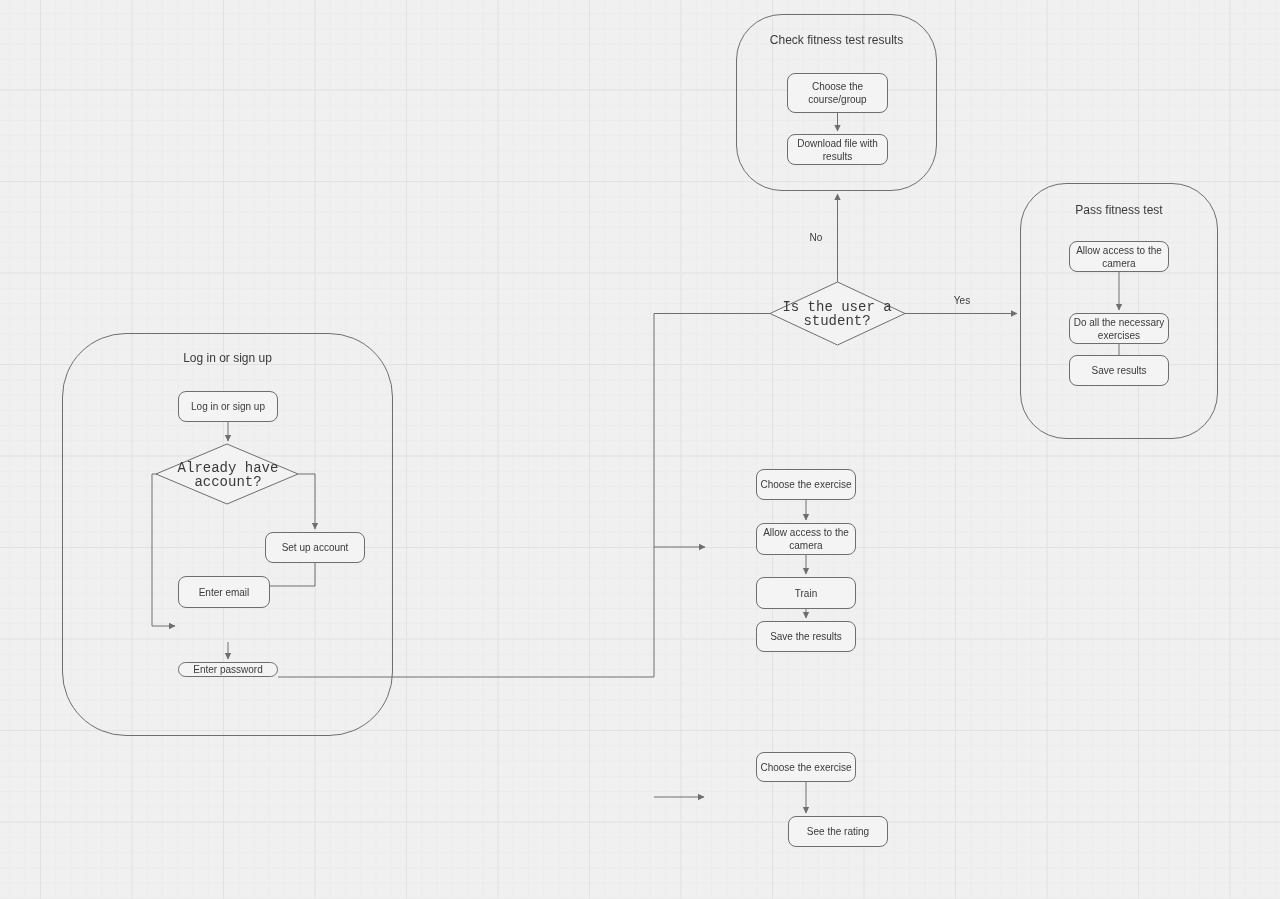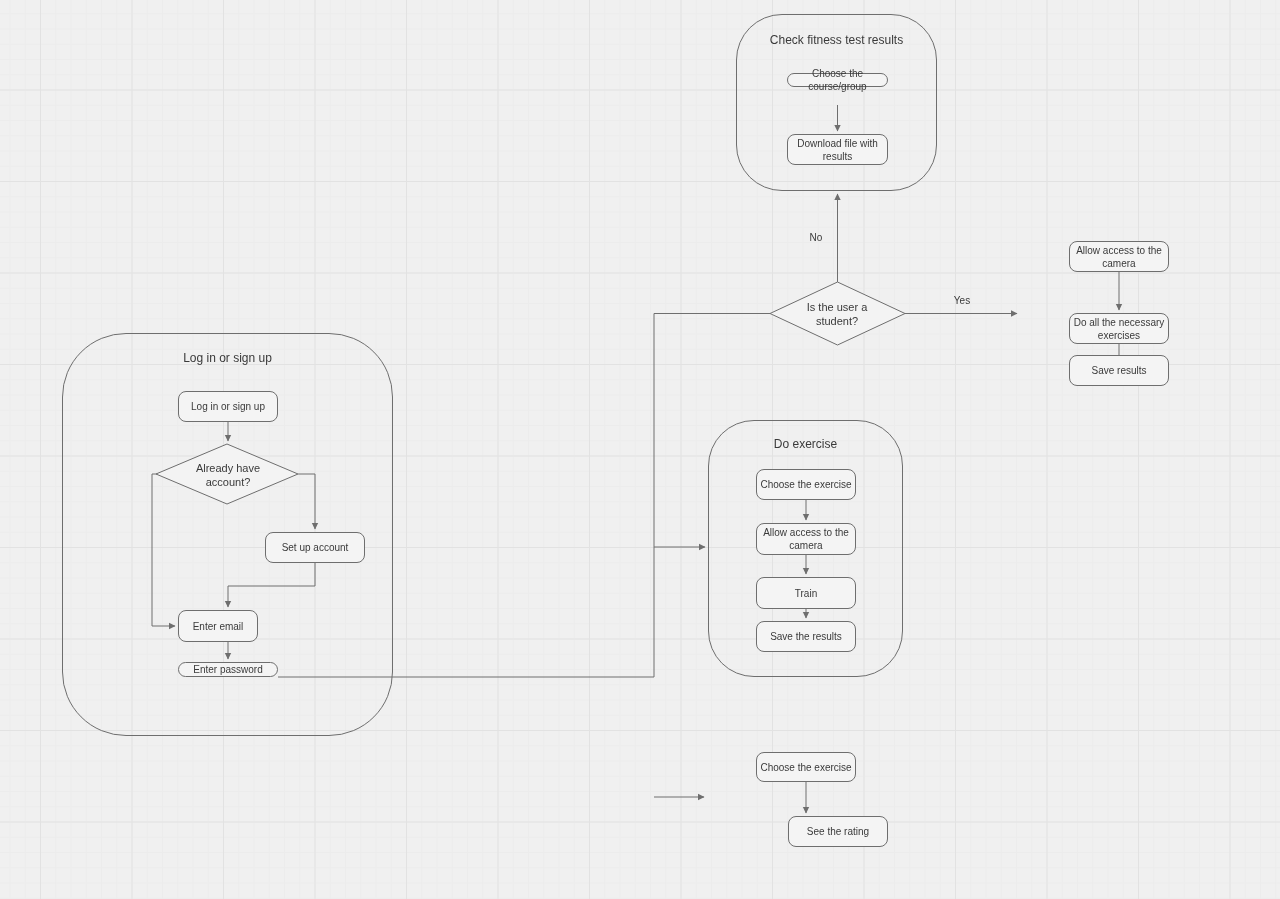--- a/index.html
+++ b/index.html
@@ -63,50 +63,51 @@
     text-align:center;
     font-size:10px;
     line-height:13px;
     color:#3a3a3a;
     white-space:pre;
   }
   .decision-label{
     position:absolute;
     transform:translate(-50%,-50%);
     text-align:center;
-    font-size:11px;
+    font-size:14px;
     line-height:14px;
     color:#3a3a3a;
     white-space:pre;
+    font-family:Liberation Mono, monospace;
   }
   .edge-label{
     position:absolute;
     transform:translate(-50%,-50%);
     font-size:10px;
     color:#3a3a3a;
     white-space:pre;
   }
 </style>
 </head>
 <body>
 
 <div class="canvas">
 
   <div class="group" style="left:736px;top:14px;width:201px;height:177px;border-radius:46px">
     <div class="group-title" style="top:18px">Check fitness test results</div>
   </div>
 
+  <div class="group" style="left:1020px;top:183px;width:198px;height:256px;border-radius:46px">
+    <div class="group-title" style="top:19px">Pass fitness test</div>
+  </div>
 
   <div class="group" style="left:62px;top:333px;width:331px;height:403px;border-radius:64px">
     <div class="group-title" style="top:17px">Log in or sign up</div>
   </div>
 
-  <div class="group" style="left:708px;top:420px;width:195px;height:257px;border-radius:46px">
-    <div class="group-title" style="top:16px">Do exercise</div>
-  </div>
 
 
   <svg class="overlay" width="1280" height="899" viewBox="0 0 1280 899">
     <defs>
       <marker id="ah" markerWidth="8" markerHeight="8" refX="6.5" refY="4" orient="auto">
         <path d="M0.5,0.8 L7,4 L0.5,7.2 Z" fill="#6e6e6e"></path>
       </marker>
     </defs>
 
     <path class="edge" d="M837.5 105 L837.5 131" marker-end="url(#ah)"></path>
@@ -124,34 +125,34 @@
     <path class="edge" d="M654 797 L704 797" marker-end="url(#ah)"></path>
     <path class="edge" d="M806 500 L806 520" marker-end="url(#ah)"></path>
     <path class="edge" d="M806 555 L806 574" marker-end="url(#ah)"></path>
     <path class="edge" d="M806 609 L806 618" marker-end="url(#ah)"></path>
     <path class="edge" d="M806 782 L806 813" marker-end="url(#ah)"></path>
 
     <polygon class="decision" points="770,313.5 837.5,282 905,313.5 837.5,345"></polygon>
     <polygon class="decision" points="156,474 227,444 298,474 227,504"></polygon>
   </svg>
 
-  <div class="node" style="left:787px;top:73px;width:101px;height:14px">Choose the
+  <div class="node" style="left:787px;top:73px;width:101px;height:40px">Choose the
 course/group</div>
   <div class="node" style="left:787px;top:134px;width:101px;height:31px">Download file with
 results</div>
 
   <div class="node" style="left:1069px;top:241px;width:100px;height:31px">Allow access to the
 camera</div>
   <div class="node" style="left:1069px;top:313px;width:100px;height:31px">Do all the necessary
 exercises</div>
   <div class="node" style="left:1069px;top:355px;width:100px;height:31px">Save results</div>
 
   <div class="node" style="left:178px;top:391px;width:100px;height:31px">Log in or sign up</div>
   <div class="node" style="left:265px;top:532px;width:100px;height:31px">Set up account</div>
-  <div class="node" style="left:178px;top:610px;width:80px;height:32px">Enter email</div>
+  <div class="node" style="left:178px;top:576px;width:92px;height:32px">Enter email</div>
   <div class="node" style="left:178px;top:662px;width:100px;height:15px">Enter password</div>
 
   <div class="node" style="left:756px;top:469px;width:100px;height:31px">Choose the exercise</div>
   <div class="node" style="left:756px;top:523px;width:100px;height:32px">Allow access to the
 camera</div>
   <div class="node" style="left:756px;top:577px;width:100px;height:32px">Train</div>
   <div class="node" style="left:756px;top:621px;width:100px;height:31px">Save the results</div>
 
   <div class="node" style="left:756px;top:752px;width:100px;height:30px">Choose the exercise</div>
   <div class="node" style="left:788px;top:816px;width:100px;height:31px">See the rating</div>

